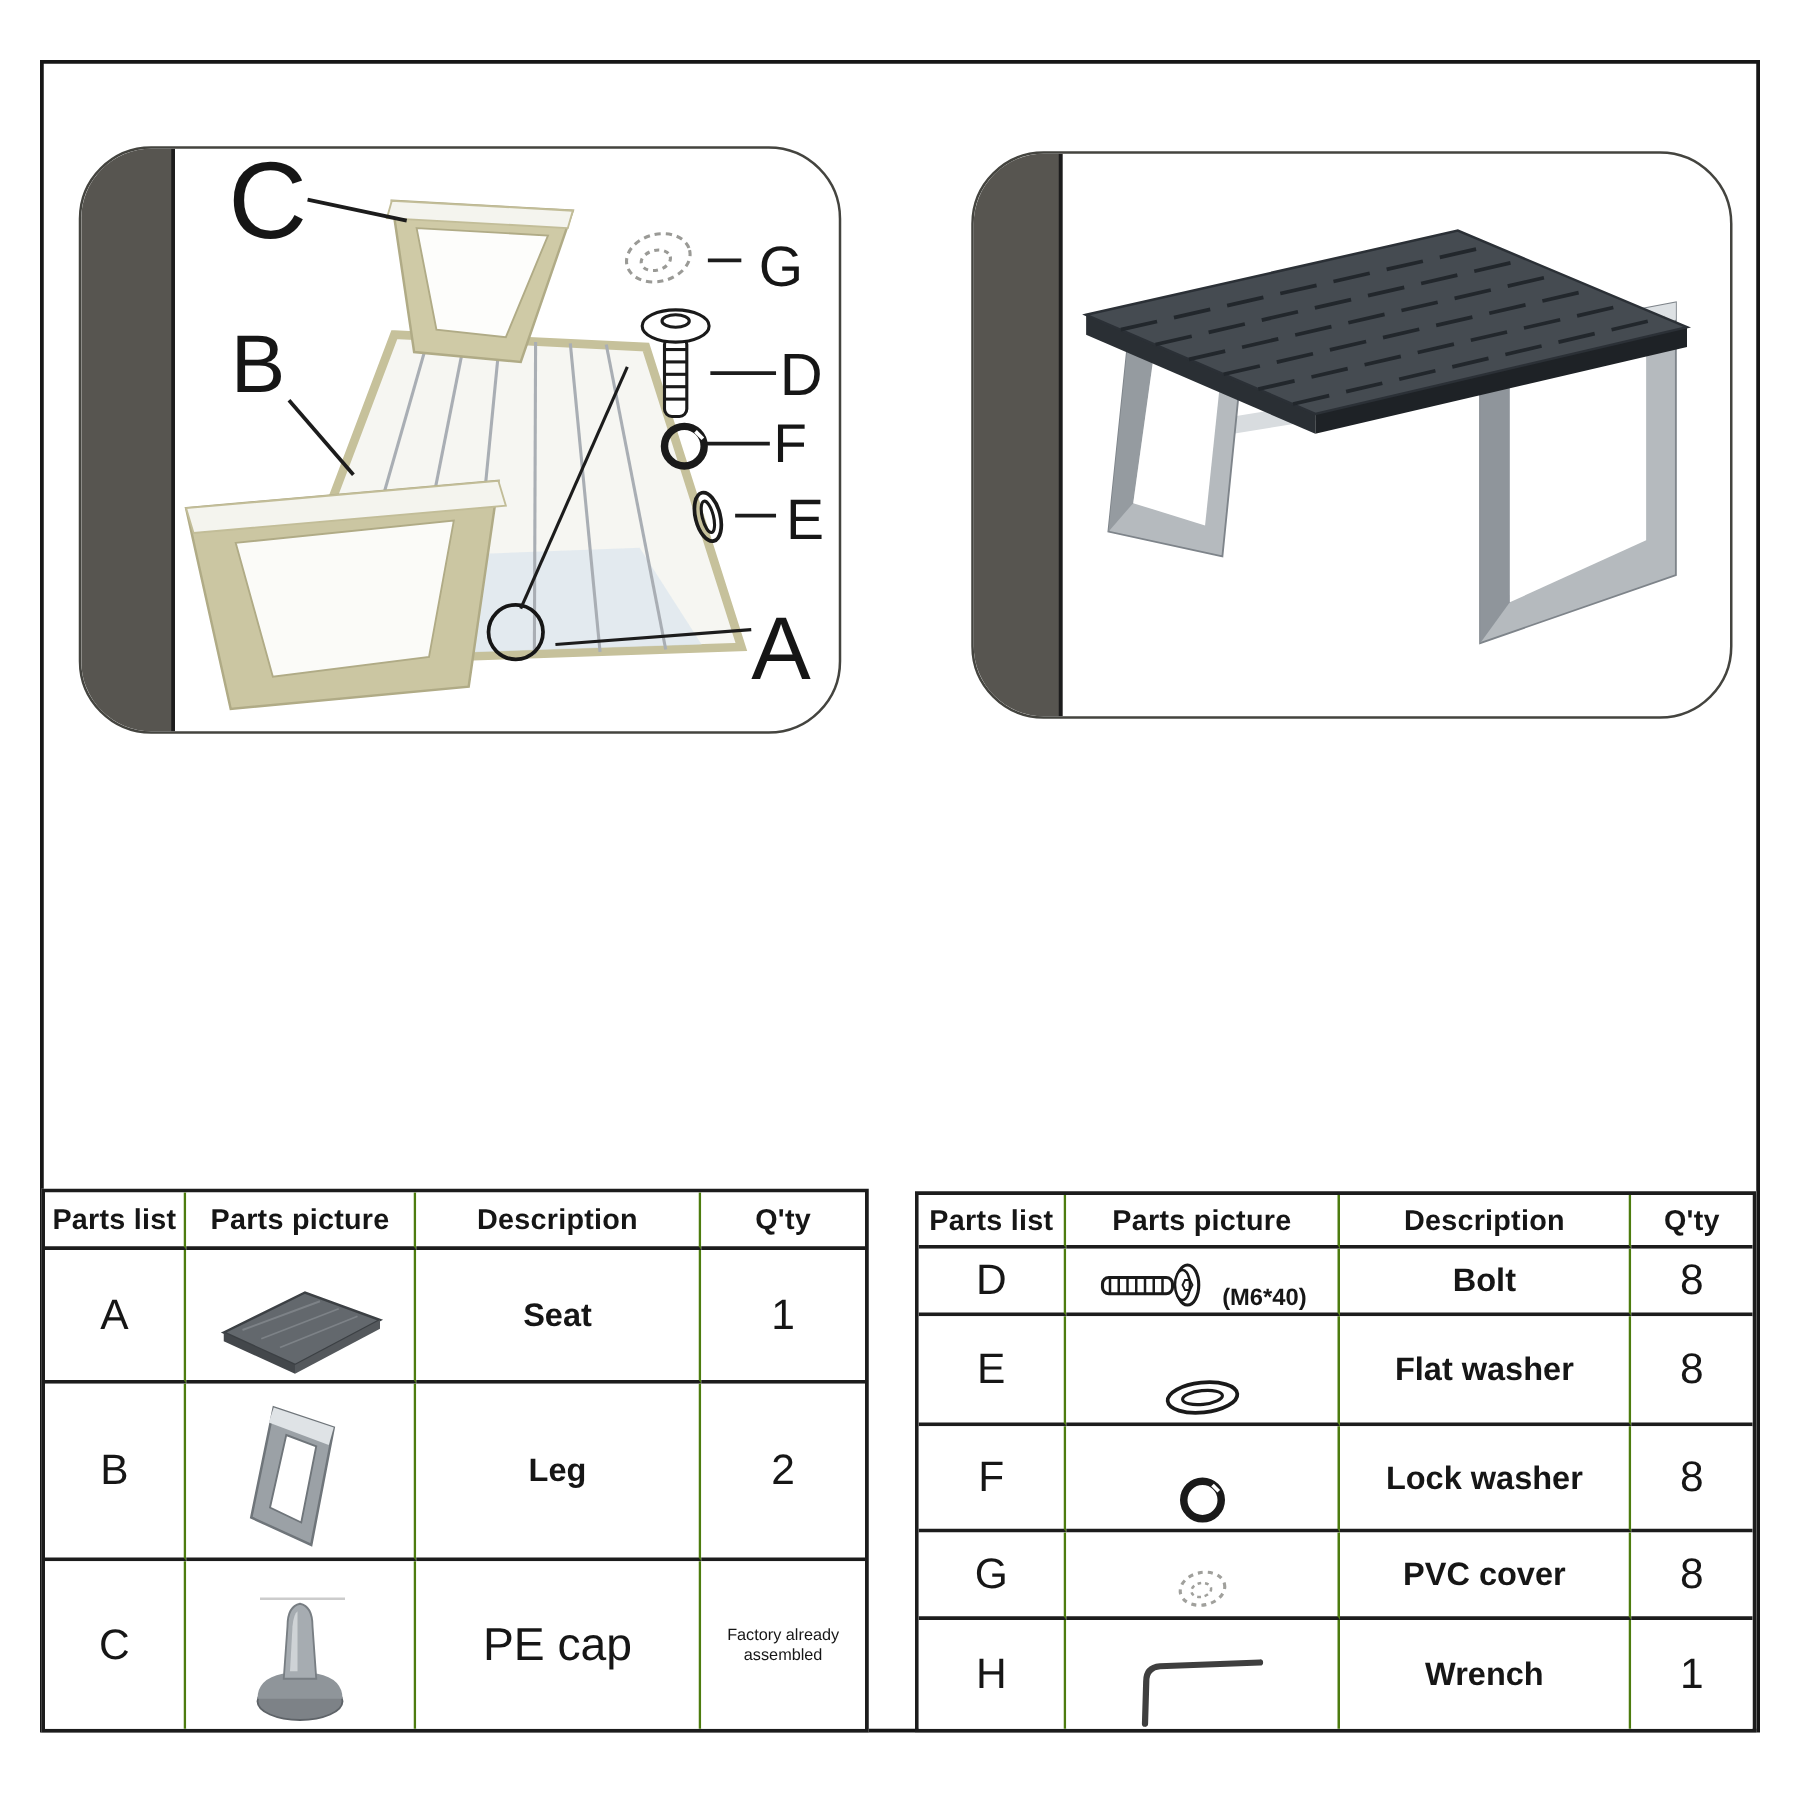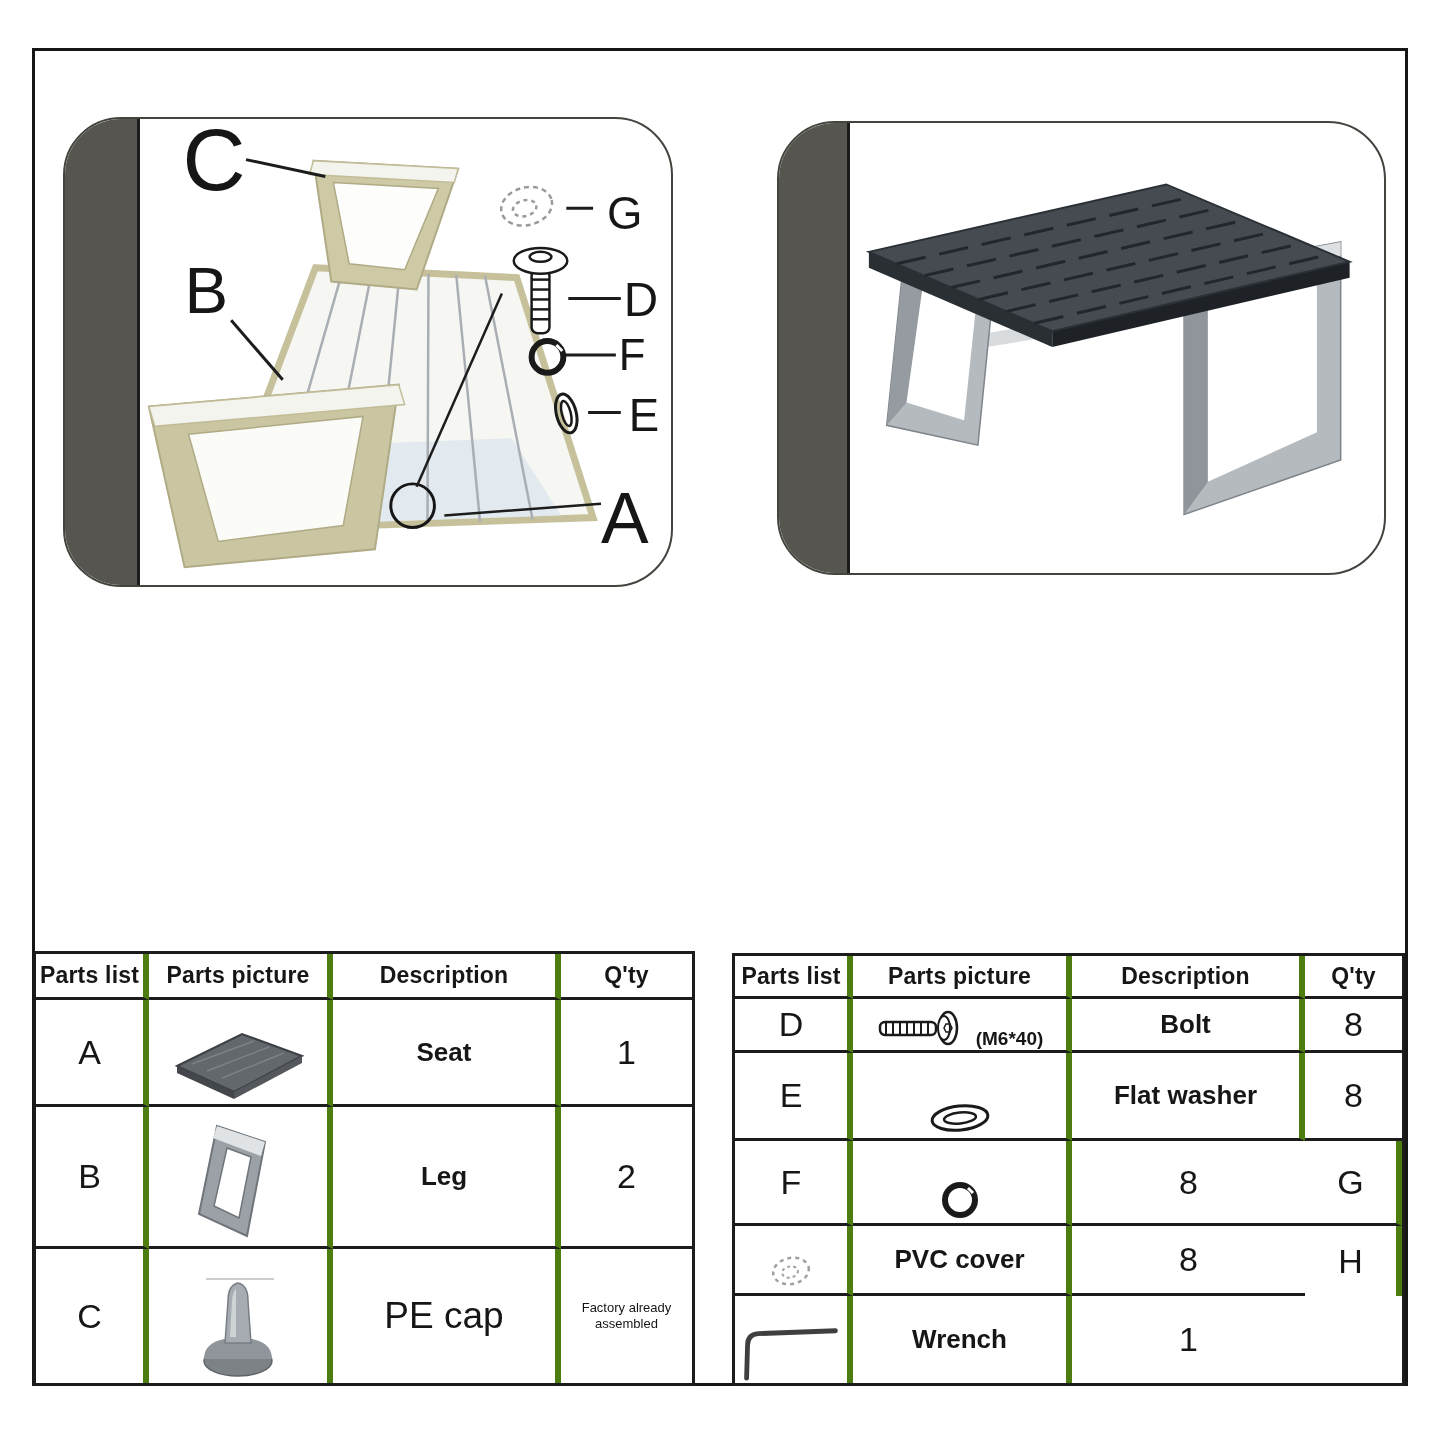--- a/index.html
+++ b/index.html
@@ -23,21 +23,21 @@
   
   .ptable{position:absolute;display:grid;border:3px solid #1c1c1c;box-sizing:border-box;background:#fff;}
   .ptable-left{left:33px;top:951px;width:662px;height:435px;
                grid-template-columns:113px 184px 228px 1fr;
                grid-template-rows:46px 107px 142px 1fr;}
   .ptable-right{left:732px;top:953px;width:673px;height:433px;
                 grid-template-columns:118px 219px 233px 1fr;
                 grid-template-rows:43px 54px 88px 85px 70px 1fr;}
   .cell{display:flex;align-items:center;justify-content:center;box-sizing:border-box;
         overflow:hidden;background:#fff;}
-  .br{border-right:6px solid #4d7c0f;}
+  .br{border-right:2px solid #4d7c0f;}
   .bb{border-bottom:3px solid #1c1c1c;}
   .hdr{font-weight:700;font-size:23px;letter-spacing:.2px;}
   .pid{font-size:34px;}
   .desc{font-weight:700;font-size:26px;}
   .desc-large{font-weight:400;font-size:37px;}
   .qty{font-size:34px;}
   .qty-small{font-size:13px;font-weight:400;width:92px;text-align:center;line-height:1.2;}
   .note{font-size:19px;font-weight:700;margin-left:8px;}
   .picwrap{display:flex;align-items:flex-end;justify-content:center;}
 </style>
@@ -244,20 +244,21 @@
     <div class="cell desc br bb">Flat washer</div>
     <div class="cell qty bb">8</div>
 
     <div class="cell pid br bb">F</div>
     <div class="cell br bb picwrap">
       <svg width="46" height="46" viewBox="0 0 46 46">
         <circle cx="23" cy="23" r="15" fill="none" stroke="#1a1a1a" stroke-width="6"></circle>
         <line x1="31" y1="11" x2="36" y2="16" stroke="#ffffff" stroke-width="3"></line>
       </svg>
     </div>
+    <div class="cell desc br bb">Lock washer</div>
     <div class="cell qty bb">8</div>
 
     <div class="cell pid br bb">G</div>
     <div class="cell br bb picwrap">
       <svg width="52" height="42" viewBox="0 0 52 42">
         <ellipse cx="26" cy="20" rx="18" ry="13" fill="none" stroke="#a0a09c" stroke-width="2.5" stroke-dasharray="4 4" transform="rotate(-12 26 20)"></ellipse>
         <ellipse cx="25" cy="21" rx="8" ry="5.5" fill="none" stroke="#a0a09c" stroke-width="2" stroke-dasharray="3 3" transform="rotate(-12 25 21)"></ellipse>
       </svg>
     </div>
     <div class="cell desc br bb">PVC cover</div>

